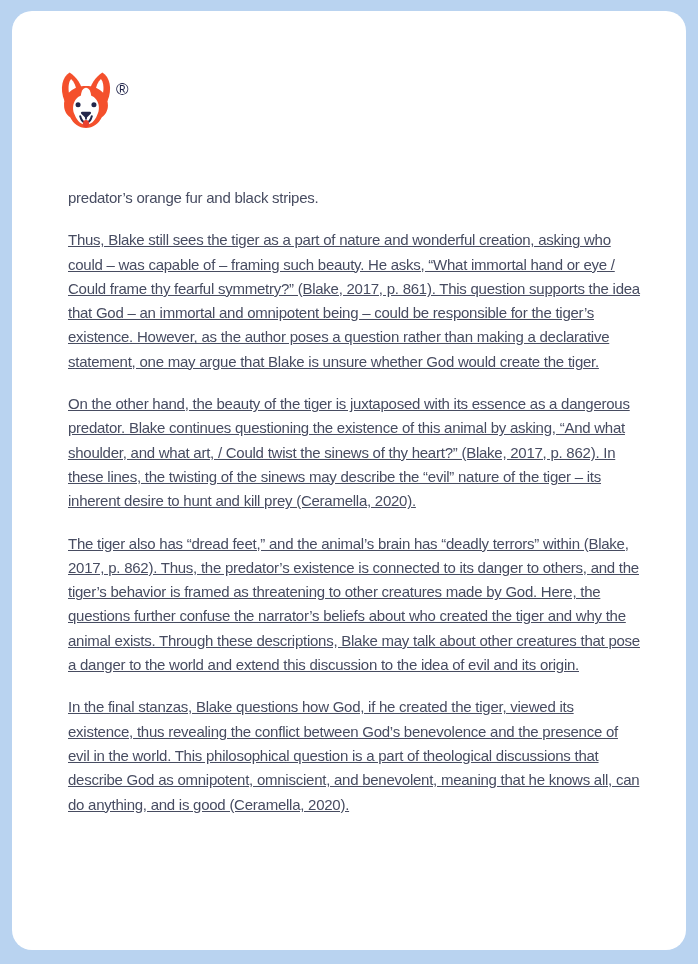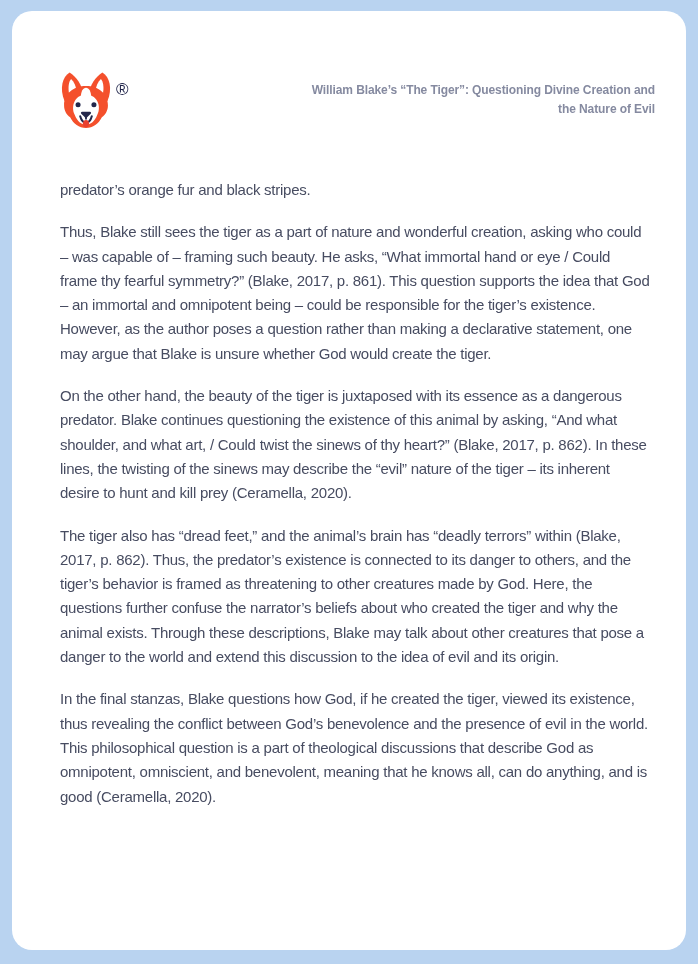--- a/index.html
+++ b/index.html
@@ -75,22 +75,22 @@
     overflow-wrap: break-word;
   }
   
   .article {
     padding: 47px 36px 0 48px;
     font-size: 15px;
     line-height: 24.3px;
     letter-spacing: -0.25px;
     color: #474C61;
   }
-  .article p { margin: 0; }
-  .article p + p { margin-top: 18px; }
+  .article p { margin: 8px; }
+  .article p + p { margin-top: 18px; text-decoration: underline; }
 </style>
 </head>
 <body>
 
 <div class="card">
 
   <header class="header">
 
     <div class="brand">
       <span class="corgi-wrap">
@@ -118,21 +118,20 @@
 
           <path d="M23.8 49.5 C25 54 27.3 56.3 30 56.3 C32.7 56.3 35 54 36.2 49.5" stroke="#23274B" stroke-width="2.2" fill="none" stroke-linecap="round"></path>
 
           <ellipse cx="30" cy="57.2" rx="3.3" ry="3.9" fill="#E8402F"></ellipse>
         </svg>
       </span>
       <span class="reg-mark">®</span>
     </div>
 
     <div class="meta">
-      <div class="doc-title">William Blake’s “The Tiger”: Questioning Divine Creation and the Nature of Evil</div>
     </div>
 
   </header>
 
   <main class="article">
 
   <p>predator’s orange fur and black stripes.</p>
       <p>Thus, Blake still sees the tiger as a part of nature and wonderful creation, asking who could – was capable of – framing such beauty. He asks, “What immortal hand or eye / Could frame thy fearful symmetry?” (Blake, 2017, p. 861). This question supports the idea that God – an immortal and omnipotent being – could be responsible for the tiger’s existence. However, as the author poses a question rather than making a declarative statement, one may argue that Blake is unsure whether God would create the tiger.</p>
       <p>On the other hand, the beauty of the tiger is juxtaposed with its essence as a dangerous predator. Blake continues questioning the existence of this animal by asking, “And what shoulder, and what art, / Could twist the sinews of thy heart?” (Blake, 2017, p. 862). In these lines, the twisting of the sinews may describe the “evil” nature of the tiger – its inherent desire to hunt and kill prey (Ceramella, 2020).</p>
       <p>The tiger also has “dread feet,” and the animal’s brain has “deadly terrors” within (Blake, 2017, p. 862). Thus, the predator’s existence is connected to its danger to others, and the tiger’s behavior is framed as threatening to other creatures made by God. Here, the questions further confuse the narrator’s beliefs about who created the tiger and why the animal exists. Through these descriptions, Blake may talk about other creatures that pose a danger to the world and extend this discussion to the idea of evil and its origin.</p>

